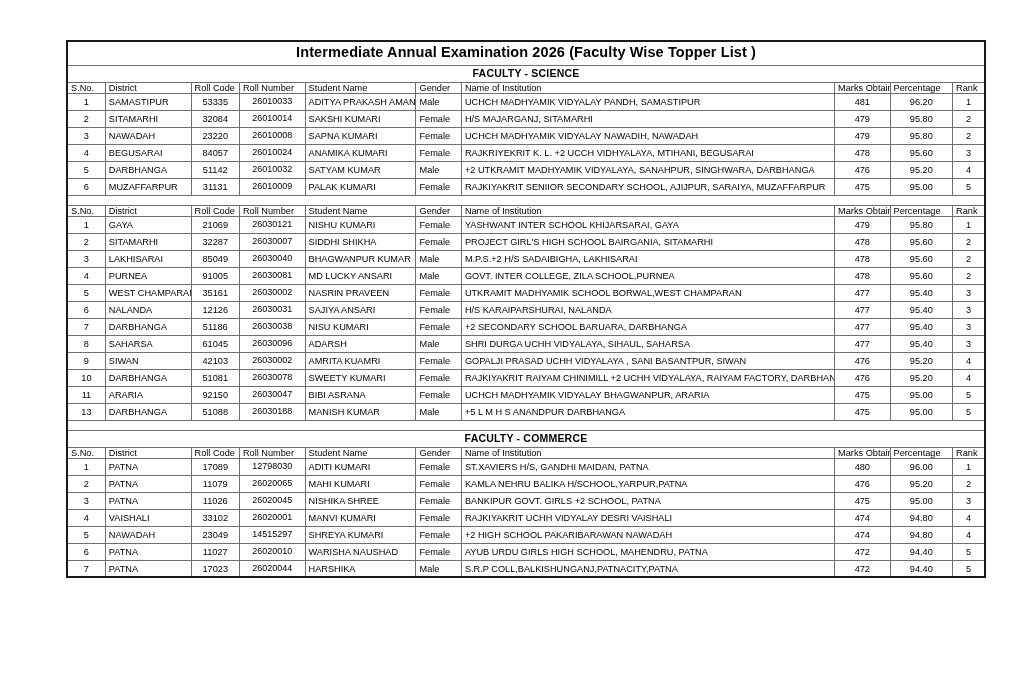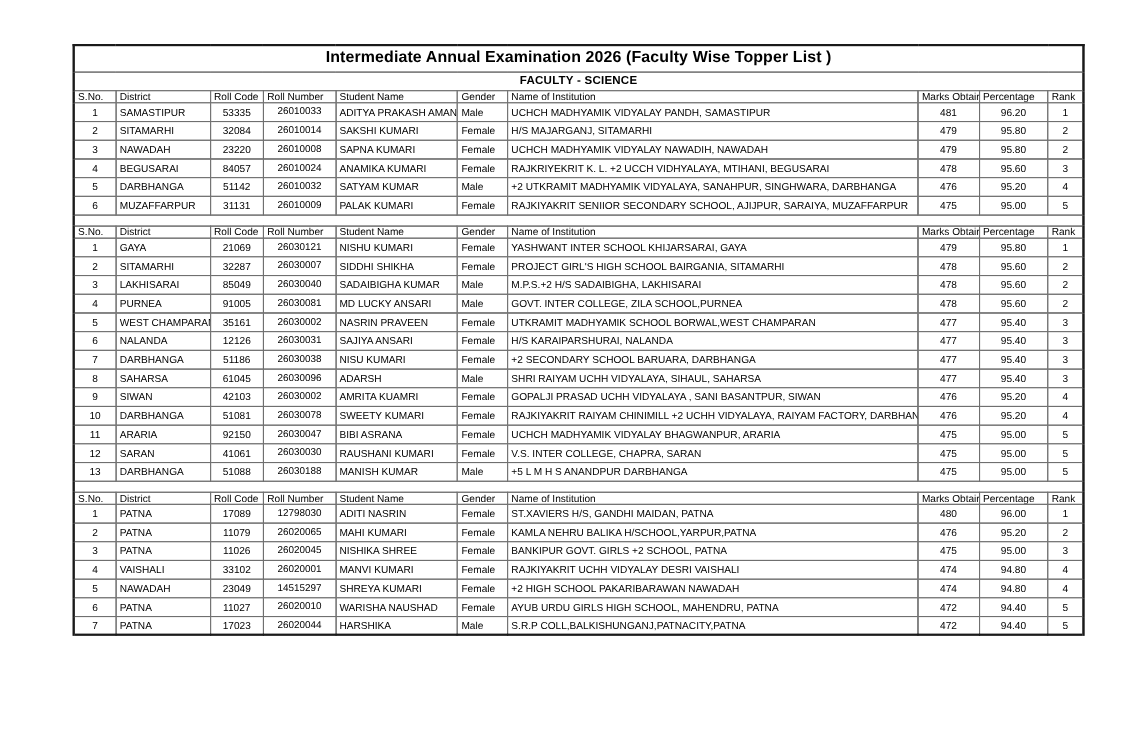--- a/index.html
+++ b/index.html
@@ -27,21 +27,21 @@
     position: absolute;
     left: 66px;
     top: 40px;
     width: 920px;
   }
 
   table.tbl {
     width: 920px;
     border-collapse: collapse;
     table-layout: fixed;
-    background: #a3a3a3;
+    background: #fef9c3;
   }
 
   table.tbl td, table.tbl th {
     border: 1px solid #6f6f6f;
     padding: 0 3px;
     font-size: 9.2px;
     line-height: 1.1;
     vertical-align: middle;
     font-weight: normal;
     text-align: left;
@@ -242,21 +242,21 @@
             <td class="">PROJECT GIRL'S HIGH SCHOOL BAIRGANIA, SITAMARHI</td>
             <td class="c-marks">478</td>
             <td class="c-pct">95.60</td>
             <td class="c-rank edge-r">2</td>
           </tr>
           <tr>
             <td class="c-sno edge-l">3</td>
             <td class="">LAKHISARAI</td>
             <td class="c-rollcode">85049</td>
             <td class="c-rollnum">26030040</td>
-            <td class="">SADAIBIGHA KUMAR</td>
+            <td class="">BHAGWANPUR KUMAR</td>
             <td class="">Male</td>
             <td class="">M.P.S.+2 H/S SADAIBIGHA, LAKHISARAI</td>
             <td class="c-marks">478</td>
             <td class="c-pct">95.60</td>
             <td class="c-rank edge-r">2</td>
           </tr>
           <tr>
             <td class="c-sno edge-l">4</td>
             <td class="">PURNEA</td>
             <td class="c-rollcode">91005</td>
@@ -304,21 +304,21 @@
             <td class="c-pct">95.40</td>
             <td class="c-rank edge-r">3</td>
           </tr>
           <tr>
             <td class="c-sno edge-l">8</td>
             <td class="">SAHARSA</td>
             <td class="c-rollcode">61045</td>
             <td class="c-rollnum">26030096</td>
             <td class="">ADARSH</td>
             <td class="">Male</td>
-            <td class="">SHRI RAIYAM UCHH VIDYALAYA, SIHAUL, SAHARSA</td>
+            <td class="">SHRI DURGA UCHH VIDYALAYA, SIHAUL, SAHARSA</td>
             <td class="c-marks">477</td>
             <td class="c-pct">95.40</td>
             <td class="c-rank edge-r">3</td>
           </tr>
           <tr>
             <td class="c-sno edge-l">9</td>
             <td class="">SIWAN</td>
             <td class="c-rollcode">42103</td>
             <td class="c-rollnum">26030002</td>
             <td class="">AMRITA KUAMRI</td>
@@ -341,69 +341,60 @@
             <td class="c-rank edge-r">4</td>
           </tr>
           <tr>
             <td class="c-sno edge-l">11</td>
             <td class="">ARARIA</td>
             <td class="c-rollcode">92150</td>
             <td class="c-rollnum">26030047</td>
             <td class="">BIBI ASRANA</td>
             <td class="">Female</td>
             <td class="">UCHCH MADHYAMIK VIDYALAY BHAGWANPUR, ARARIA</td>
-            <td class="c-marks">475</td>
-            <td class="c-pct">95.00</td>
-            <td class="c-rank edge-r">5</td>
-          </tr>
-          <tr>
-            <td class="c-sno edge-l">12</td>
-            <td class="">SARAN</td>
-            <td class="c-rollcode">41061</td>
-            <td class="c-rollnum">26030030</td>
-            <td class="">RAUSHANI KUMARI</td>
-            <td class="">Female</td>
-            <td class="">V.S. INTER COLLEGE, CHAPRA, SARAN</td>
             <td class="c-marks">475</td>
             <td class="c-pct">95.00</td>
             <td class="c-rank edge-r">5</td>
           </tr>
           <tr>
             <td class="c-sno blk-bot edge-l">13</td>
             <td class="blk-bot">DARBHANGA</td>
             <td class="c-rollcode blk-bot">51088</td>
             <td class="c-rollnum blk-bot">26030188</td>
             <td class="blk-bot">MANISH KUMAR</td>
             <td class="blk-bot">Male</td>
             <td class="blk-bot">+5 L M H S ANANDPUR DARBHANGA</td>
             <td class="c-marks blk-bot">475</td>
             <td class="c-pct blk-bot">95.00</td>
             <td class="c-rank blk-bot edge-r">5</td>
           </tr>
           <tr class="gap">
             <td colspan="10"></td>
           </tr>
           <tr>
+            <td class="faculty-cell blk-top" colspan="10">FACULTY - COMMERCE</td>
+          </tr>
+          <tr>
             <th class="hdr ctr edge-l">S.No.</th>
             <th class="hdr">District</th>
             <th class="hdr ctr">Roll Code</th>
             <th class="hdr ctr">Roll Number</th>
             <th class="hdr">Student Name</th>
             <th class="hdr">Gender</th>
             <th class="hdr">Name of Institution</th>
             <th class="hdr ctr">Marks Obtained</th>
             <th class="hdr ctr">Percentage</th>
             <th class="hdr ctr edge-r">Rank</th>
           </tr>
           <tr>
             <td class="c-sno edge-l">1</td>
             <td class="">PATNA</td>
             <td class="c-rollcode">17089</td>
             <td class="c-rollnum">12798030</td>
-            <td class="">ADITI NASRIN</td>
+            <td class="">ADITI KUMARI</td>
             <td class="">Female</td>
             <td class="">ST.XAVIERS H/S, GANDHI MAIDAN, PATNA</td>
             <td class="c-marks">480</td>
             <td class="c-pct">96.00</td>
             <td class="c-rank edge-r">1</td>
           </tr>
           <tr>
             <td class="c-sno edge-l">2</td>
             <td class="">PATNA</td>
             <td class="c-rollcode">11079</td>

